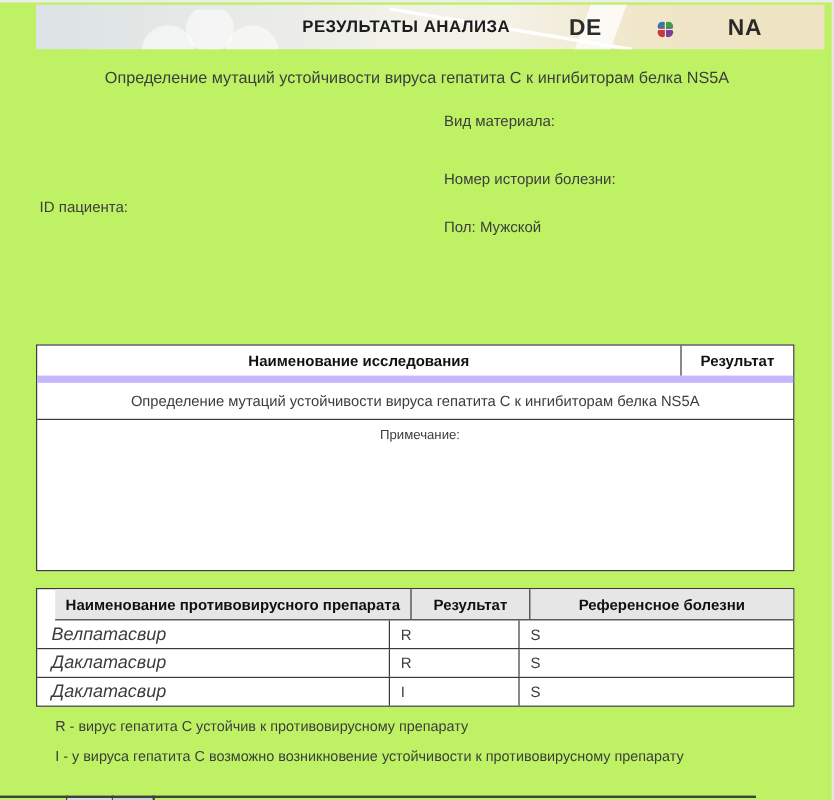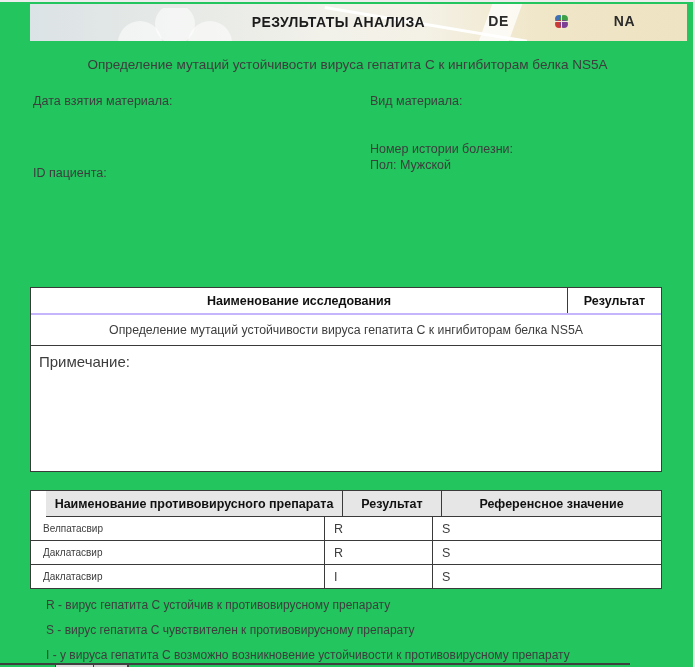--- a/index.html
+++ b/index.html
@@ -1,19 +1,19 @@
 <!DOCTYPE html>
 <html><head>
 <meta charset="utf-8">
 <style>
   html,body{margin:0;padding:0;background:#ffffff;}
   .page{
     position:relative;
     width:695px;height:667px;
-    background:#22c55e;
+    background:#bef264;
     font-family:"Liberation Sans","DejaVu Sans",sans-serif;
     color:#3d3d3d;
     overflow:hidden;
     border-top:2px solid #ededed;
     border-right:2px solid #e6e6e6;
     box-sizing:border-box;
     padding-left:24px;
   }
   
   .banner{
@@ -33,63 +33,63 @@
     transform-origin:left top;transform:rotate(9.5deg);
   }
   .banner-wedge{
     position:absolute;left:455px;top:-6px;width:30px;height:52px;
     background:rgba(255,255,255,.75);
     transform:skewX(-20deg);
   }
   .logo{
     position:absolute;right:52px;top:9px;
     display:flex;align-items:center;
-    font-size:14px;font-weight:bold;color:#2b2b2b;letter-spacing:.5px;gap:44px;
+    font-size:19px;font-weight:bold;color:#2b2b2b;letter-spacing:.5px;gap:44px;
   }
   .logo-icon{margin:0 1px;}
   
   .study-title{
     position:absolute;left:0;top:55px;width:695px;
     text-align:center;font-size:13.5px;color:#3d3d3d;
   }
   
   .info-label{position:absolute;font-size:12.5px;color:#3d3d3d;white-space:nowrap;}
   .i-date{left:33px;top:92px;}
   .i-pid{left:33px;top:116px;margin-top:48px;}
   .i-material{left:370px;top:92px;}
   .i-case{left:370px;top:116px;margin-top:24px;}
-  .i-sex{left:370px;top:156px;}
+  .i-sex{left:370px;top:180px;}
   
   .table1{
     position:absolute;left:30px;top:285px;width:632px;
     border:1px solid #3a3a3a;box-sizing:border-box;background:#fff;
   }
-  .t1-header{display:flex;height:25px;border-bottom:2px solid #c4b5fd;justify-content:space-between;}
+  .t1-header{display:flex;height:25px;border-bottom:6px solid #c4b5fd;justify-content:space-between;}
   .t1-row{display:flex;height:30px;border-bottom:1px solid #3a3a3a;}
   .t1-c1{flex:1;display:flex;align-items:center;justify-content:center;text-align:center;}
   .t1-c2{width:93px;border-left:1px solid #3a3a3a;display:flex;align-items:center;justify-content:center;text-align:center;}
   .t1-header .t1-c1,.t1-header .t1-c2{font-weight:bold;font-size:12.5px;color:#111;}
   .t1-row .t1-c1{font-size:12.3px;}
   .t1-row .t1-c2{font-size:12.3px;}
-  .t1-note{height:125px;font-size:15px;padding:7px 0 0 8px;box-sizing:border-box;}
+  .t1-note{height:125px;font-size:11px;padding:7px 0 0 8px;box-sizing:border-box;text-align:center;}
   
   .table2{
     position:absolute;left:30px;top:488px;width:632px;
     border:1px solid #3a3a3a;box-sizing:border-box;background:#fff;
   }
   .t2-header{display:flex;height:25px;background:#e6e6e6;border-bottom:1px solid #3a3a3a;margin-left:15px;}
   .t2-row{display:flex;height:23px;border-bottom:1px solid #3a3a3a;}
   .t2-row:last-child{border-bottom:none;}
   .t2-c1{flex:1;display:flex;align-items:center;}
   .t2-c2{width:98px;border-left:1px solid #3a3a3a;display:flex;align-items:center;}
   .t2-c3{width:219px;border-left:1px solid #3a3a3a;display:flex;align-items:center;}
   .t2-header .t2-c1,.t2-header .t2-c2,.t2-header .t2-c3{
     font-weight:bold;font-size:12.5px;color:#111;justify-content:center;text-align:center;
   }
-  .t2-row .t2-c1{font-size:10px;padding-left:12px;}
+  .t2-row .t2-c1{font-size:15px;padding-left:12px;font-style:italic;}
   .t2-row .t2-c2,.t2-row .t2-c3{font-size:12.5px;padding-left:9px;}
   
   .legend{position:absolute;left:46px;top:596px;font-size:12px;color:#3d3d3d;}
   .legend-line{height:25px;line-height:14px;white-space:nowrap;}
   
   .cut-line{position:absolute;left:0;top:661px;width:630px;height:2px;background:#3f3f3f;}
   .cut-tick{position:absolute;top:661px;width:2px;height:6px;background:#3f3f3f;}
   .tick-1{left:55px;}.tick-2{left:93px;}.tick-3{left:127px;}
   .cut-fill-1{position:absolute;left:56px;top:663px;width:37px;height:4px;background:#dcdcdc;}
   .cut-fill-2{position:absolute;left:94px;top:663px;width:33px;height:4px;background:#d2d2d2;}
@@ -121,63 +121,61 @@
         <rect x="7.5" y="0" width="1" height="16" fill="#f4efdd"></rect>
         <rect x="0" y="7.5" width="16" height="1" fill="#f4efdd"></rect>
       </svg>
 
       <span>NA</span>
     </div>
   </div>
 
   <div class="study-title">Определение мутаций устойчивости вируса гепатита C к ингибиторам белка NS5A</div>
 
-  <div class="info-label i-date">Дата взятия материала:</div>
   <div class="info-label i-pid">ID пациента:</div>
   <div class="info-label i-material">Вид материала:</div>
   <div class="info-label i-case">Номер истории болезни:</div>
   <div class="info-label i-sex">Пол: Мужской</div>
 
   <div class="table1">
     <div class="t1-header">
       <div class="t1-c1">Наименование исследования</div>
       <div class="t1-c2">Результат</div>
     </div>
     <div class="t1-row">
       <div class="t1-c1">Определение мутаций устойчивости вируса гепатита C к ингибиторам белка NS5A</div>
     </div>
     <div class="t1-note">Примечание:</div>
   </div>
 
   <div class="table2">
     <div class="t2-header">
       <div class="t2-c1">Наименование противовирусного препарата</div>
       <div class="t2-c2">Результат</div>
-      <div class="t2-c3">Референсное значение</div>
+      <div class="t2-c3">Референсное болезни</div>
     </div>
     <div class="t2-row">
       <div class="t2-c1">Велпатасвир</div>
       <div class="t2-c2">R</div>
       <div class="t2-c3">S</div>
     </div>
     <div class="t2-row">
       <div class="t2-c1">Даклатасвир</div>
       <div class="t2-c2">R</div>
       <div class="t2-c3">S</div>
     </div>
     <div class="t2-row">
       <div class="t2-c1">Даклатасвир</div>
       <div class="t2-c2">I</div>
       <div class="t2-c3">S</div>
     </div>
   </div>
 
   <div class="legend">
     <div class="legend-line">R - вирус гепатита C устойчив к противовирусному препарату</div>
-    <div class="legend-line">S - вирус гепатита C чувствителен к противовирусному препарату</div>
     <div class="legend-line">I - у вируса гепатита C возможно возникновение устойчивости к противовирусному препарату</div>
   </div>
 
   <div class="cut-line"></div>
   <div class="cut-tick tick-1"></div>
   <div class="cut-tick tick-2"></div>
   <div class="cut-tick tick-3"></div>
   <div class="cut-fill-1"></div>
   <div class="cut-fill-2"></div>
 

